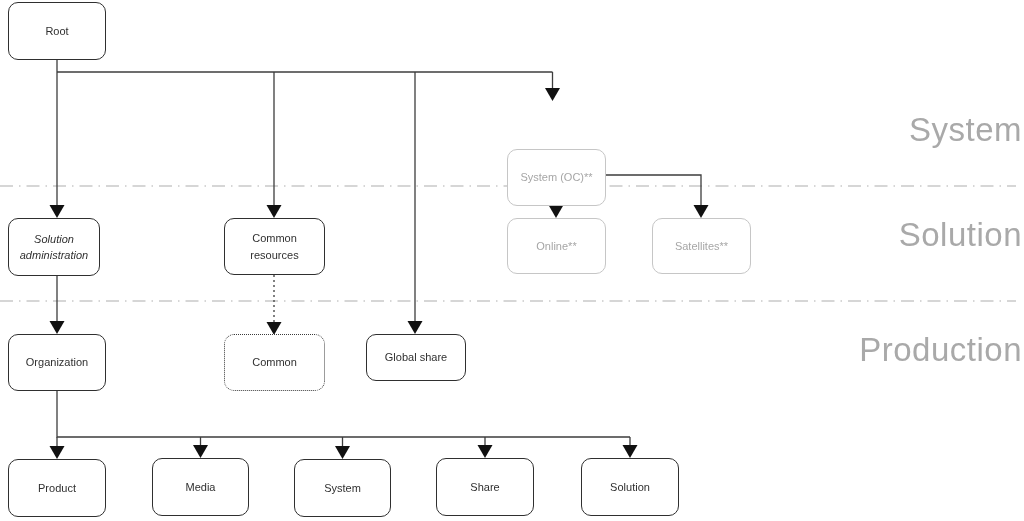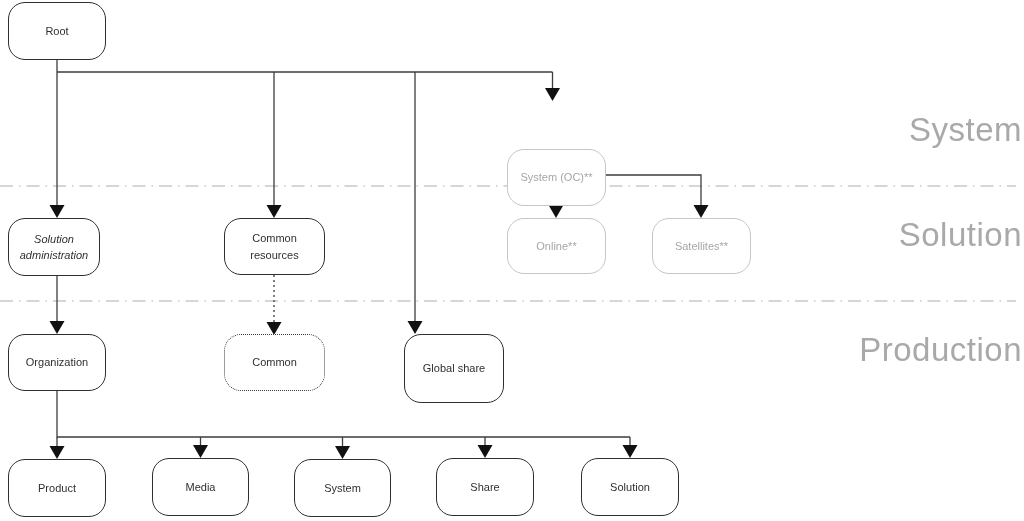--- a/index.html
+++ b/index.html
@@ -18,21 +18,21 @@
   svg.wires {
     position: absolute;
     left: 0; top: 0;
     width: 1024px; height: 521px;
   }
   .node {
     position: absolute;
     box-sizing: border-box;
     background: #ffffff;
     border: 1.4px solid #2f2f2f;
-    border-radius: 17px;
+    border-radius: 10px;
     display: flex;
     align-items: center;
     justify-content: center;
     text-align: center;
     font-size: 11px;
     line-height: 1.5;
     color: #303030;
     padding: 8px 8px;
   }
   .node.muted {
@@ -121,21 +121,21 @@
   <div class="node" style="left:224px; top:218px; width:101px; height:57px;">Common resources</div>
 
   <div class="node muted" style="left:507px; top:218px; width:99px; height:56px;">Online**</div>
 
   <div class="node muted" style="left:652px; top:218px; width:99px; height:56px;">Satellites**</div>
 
   <div class="node" style="left:8px; top:334px; width:98px; height:57px;">Organization</div>
 
   <div class="node dotted" style="left:224px; top:334px; width:101px; height:57px;">Common</div>
 
-  <div class="node" style="left:366px; top:334px; width:100px; height:69px;margin-left:38px;">Global share</div>
+  <div class="node" style="left:366px; top:334px; width:100px; height:47px;">Global share</div>
 
   <div class="node" style="left:8px; top:459px; width:98px; height:58px;">Product</div>
 
   <div class="node" style="left:152px; top:458px; width:97px; height:58px;">Media</div>
 
   <div class="node" style="left:294px; top:459px; width:97px; height:58px;">System</div>
 
   <div class="node" style="left:436px; top:458px; width:98px; height:58px;">Share</div>
 
   <div class="node" style="left:581px; top:458px; width:98px; height:58px;">Solution</div>

